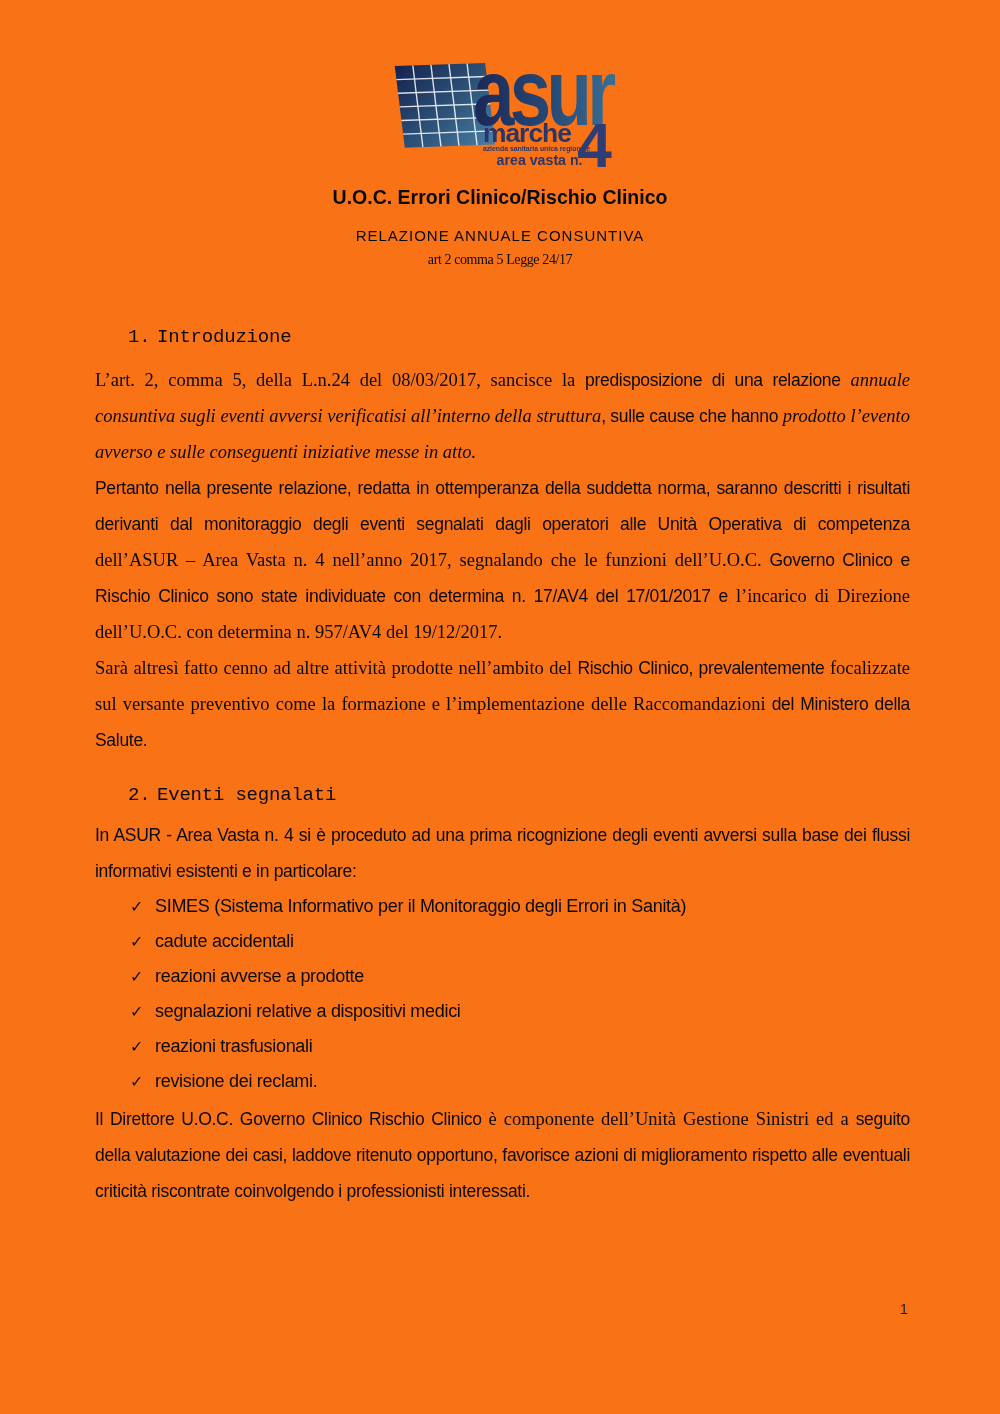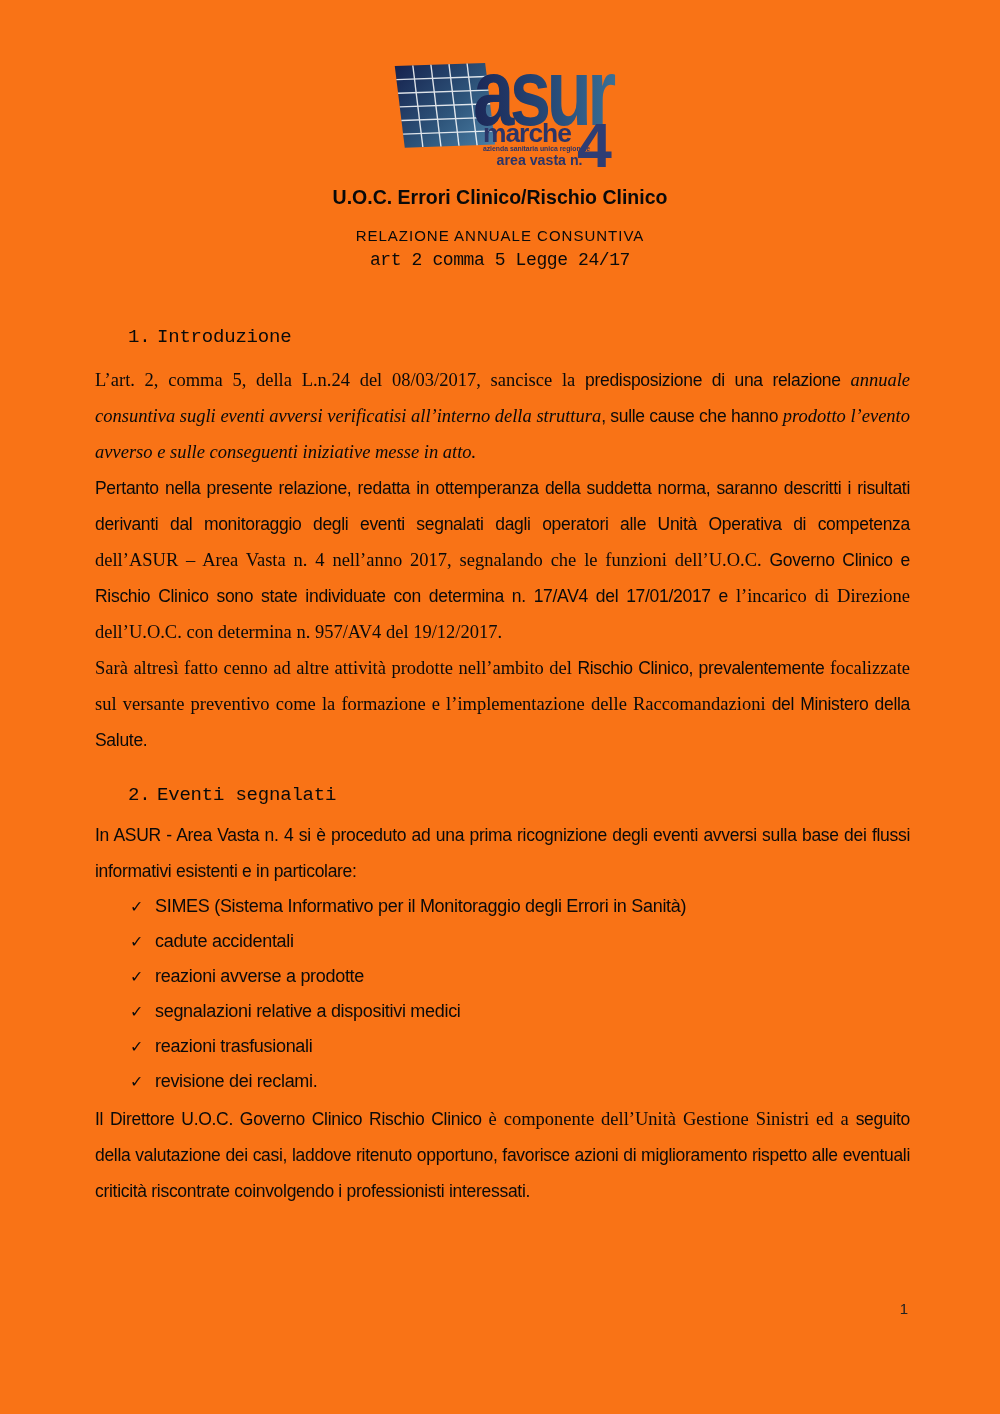--- a/index.html
+++ b/index.html
@@ -23,22 +23,22 @@
     font-size:19.5px;
     line-height:22px;
     color:#0a0a0a;
   }
   .doc-subtitle{margin-top:16px;text-align:center;color:#0a0a0a;}
   .doc-subtitle .l1{
     font-family:"Liberation Sans", sans-serif;
     font-size:15px;line-height:24px;letter-spacing:1px;
   }
   .doc-subtitle .l2,.doc-subtitle .l3{
-    font-family:Liberation Mono, monospace;
-    font-size:18px;line-height:24px;letter-spacing:-0.4px;
+    font-family:Liberation Serif, serif;
+    font-size:14px;line-height:24px;letter-spacing:-0.4px;
   }
   
   .content{margin:0 90px 0 95px;}
   .sec-heading{
     font-family:Liberation Mono, monospace;
     font-size:19px;line-height:26px;
     letter-spacing:-0.2px;
     color:#0a0a0a;
   }
   .sec-heading.first{margin-top:52px;}

